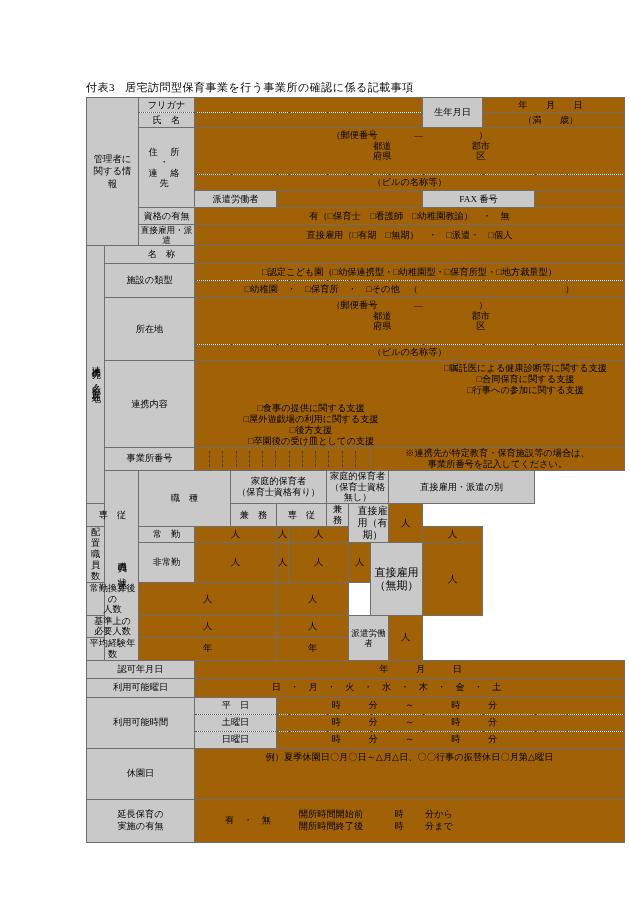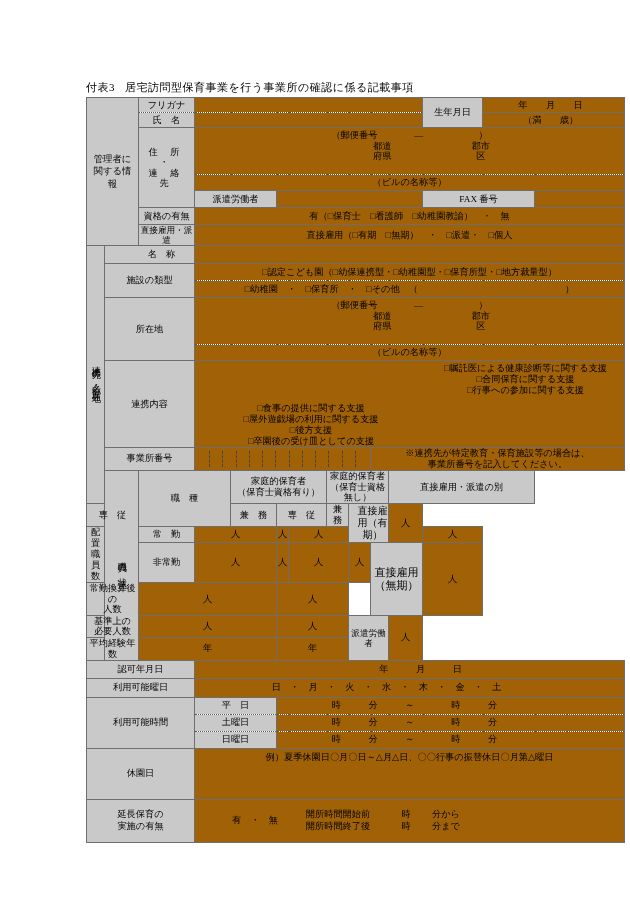--- a/index.html
+++ b/index.html
@@ -310,21 +310,21 @@
     <tr>
       <td class="sh" colspan="3" style="height:50px;">休園日</td>
       <td class="wh lft" colspan="12" style="vertical-align:top;padding-top:3px;">例）夏季休園日〇月〇日～△月△日、〇〇行事の振替休日〇月第△曜日</td>
     </tr>
 
     <tr>
       <td class="sh" colspan="3" style="height:42px;line-height:1.25;">
         <span class="ln">延長保育の</span>
         <span class="ln">実施の有無</span>
       </td>
-      <td class="wh lft" colspan="12" style="padding-left:19px;">
+      <td class="wh lft" colspan="12" style="padding-left:12px;">
         <div style="display:flex;align-items:center;">
           <div style="width:82px;text-align:center;">有　・　無</div>
           <div style="line-height:1.25;">
             <span class="ln">
               <span style="display:inline-block;width:84px;">開所時間開始前</span><span style="display:inline-block;width:52px;text-align:center;">時</span><span>分から</span>
             </span>
             <span class="ln">
               <span style="display:inline-block;width:84px;">開所時間終了後</span><span style="display:inline-block;width:52px;text-align:center;">時</span><span>分まで</span>
             </span>
           </div>

